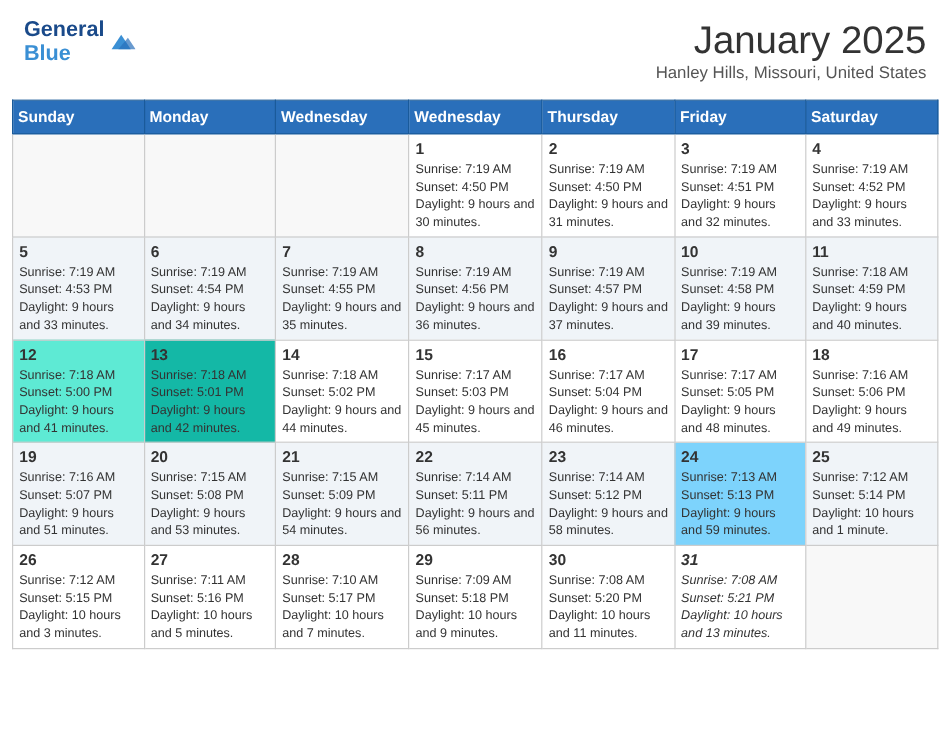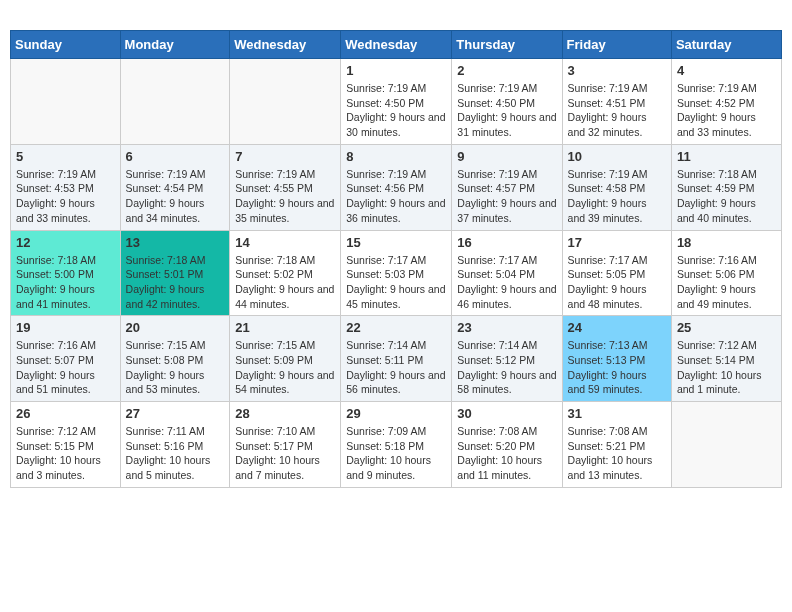--- a/index.html
+++ b/index.html
@@ -88,20 +88,35 @@
       color: #333;
     }
     .empty-cell {
       background: #f8f8f8 !important;
     }
   </style>
 </head>
 <body>
 
 <div class="header">
+  <div class="logo">
+    <div>
+      <div style="display:flex;align-items:center;">
+        <span class="logo-text">General<br><span>Blue</span></span>
+        <svg class="logo-icon" viewBox="0 0 30 25" xmlns="http://www.w3.org/2000/svg">
+          <polygon points="5,20 15,5 25,20" fill="#3a8fd4"></polygon>
+          <polygon points="12,20 22,8 30,20" fill="#2a6fba" opacity="0.7"></polygon>
+        </svg>
+      </div>
+    </div>
+  </div>
+  <div class="title-block">
+    <div class="month-title">January 2025</div>
+    <div class="location">Hanley Hills, Missouri, United States</div>
+  </div>
 </div>
 
 <table class="calendar">
   <thead>
     <tr>
     <th>Sunday</th>
         <th>Monday</th>
         <th>Wednesday</th>
         <th>Wednesday</th>
         <th>Thursday</th>
@@ -295,21 +310,21 @@
           <div class="day-info" style="white-space: pre-line;">Sunrise: 7:09 AM
 Sunset: 5:18 PM
 Daylight: 10 hours and 9 minutes.</div>
         </td>
         <td style="background: rgb(255, 255, 255);">
           <span class="day-number">30</span>
           <div class="day-info" style="white-space: pre-line;">Sunrise: 7:08 AM
 Sunset: 5:20 PM
 Daylight: 10 hours and 11 minutes.</div>
         </td>
-        <td style="background: rgb(255, 255, 255);">
+        <td style="background: rgb(255, 255, 255); font-style: italic;">
           <span class="day-number">31</span>
           <div class="day-info" style="white-space: pre-line;">Sunrise: 7:08 AM
 Sunset: 5:21 PM
 Daylight: 10 hours and 13 minutes.</div>
         </td>
         <td class="empty-cell" style="background: rgb(248, 248, 248);"></td>
       </tr>
     </tbody>
 </table>
 

